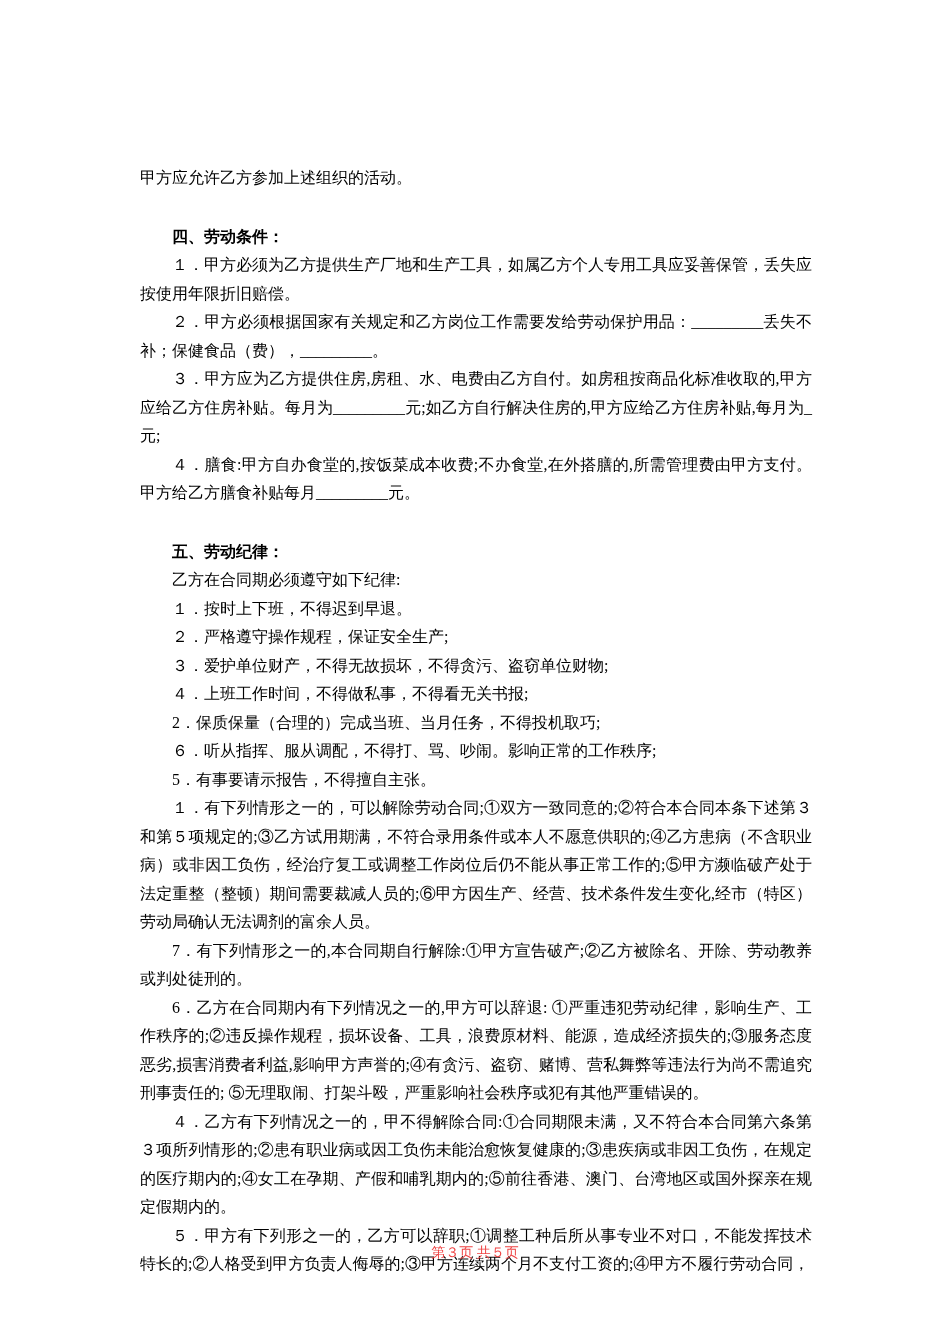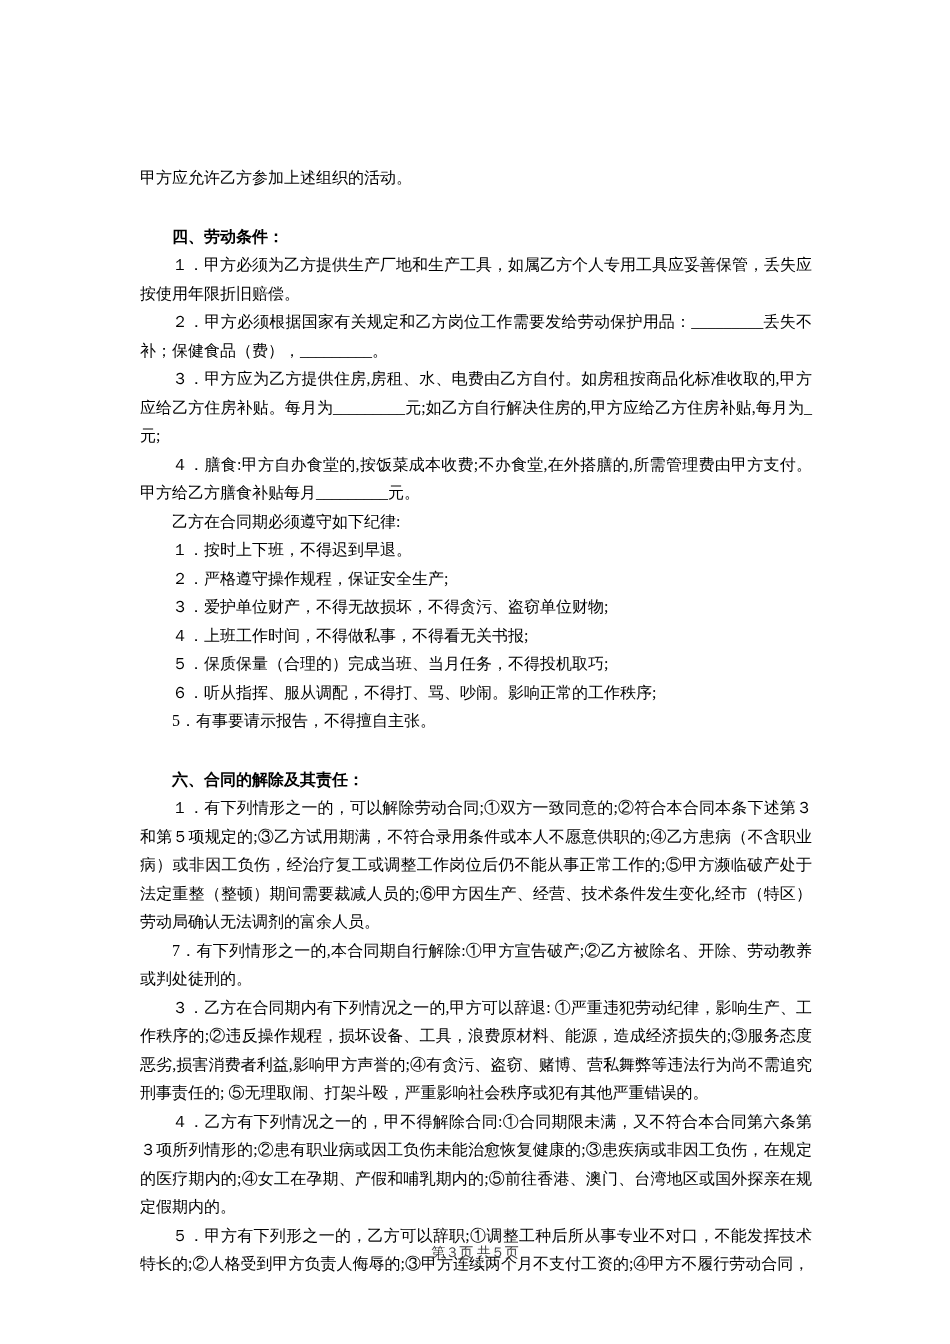--- a/index.html
+++ b/index.html
@@ -43,43 +43,43 @@
     margin-top: 30px;
   }
   .page-footer {
     position: absolute;
     top: 1243px;
     left: 0;
     width: 950px;
     text-align: center;
     font-size: 14px;
     line-height: 20px;
-    color: #404040;
+    color: #ef4444;
   }
 </style>
 </head>
 <body>
 
 <div class="page">
   <div class="doc-body">
       <p class="para plain">甲方应允许乙方参加上述组织的活动。</p>
       <p class="para heading">四、劳动条件：</p>
       <p class="para body">１．甲方必须为乙方提供生产厂地和生产工具，如属乙方个人专用工具应妥善保管，丢失应按使用年限折旧赔偿。</p>
       <p class="para body">２．甲方必须根据国家有关规定和乙方岗位工作需要发给劳动保护用品：_________丢失不补；保健食品（费），_________。</p>
       <p class="para body">３．甲方应为乙方提供住房,房租、水、电费由乙方自付。如房租按商品化标准收取的,甲方应给乙方住房补贴。每月为_________元;如乙方自行解决住房的,甲方应给乙方住房补贴,每月为_元;</p>
       <p class="para body">４．膳食:甲方自办食堂的,按饭菜成本收费;不办食堂,在外搭膳的,所需管理费由甲方支付。甲方给乙方膳食补贴每月_________元。</p>
+      <p class="para heading">五、劳动纪律：</p>
       <p class="para body">乙方在合同期必须遵守如下纪律:</p>
       <p class="para body">１．按时上下班，不得迟到早退。</p>
       <p class="para body">２．严格遵守操作规程，保证安全生产;</p>
       <p class="para body">３．爱护单位财产，不得无故损坏，不得贪污、盗窃单位财物;</p>
       <p class="para body">４．上班工作时间，不得做私事，不得看无关书报;</p>
-      <p class="para body">５．保质保量（合理的）完成当班、当月任务，不得投机取巧;</p>
+      <p class="para body">2．保质保量（合理的）完成当班、当月任务，不得投机取巧;</p>
       <p class="para body">６．听从指挥、服从调配，不得打、骂、吵闹。影响正常的工作秩序;</p>
       <p class="para body">5．有事要请示报告，不得擅自主张。</p>
-      <p class="para heading">六、合同的解除及其责任：</p>
       <p class="para body">１．有下列情形之一的，可以解除劳动合同;①双方一致同意的;②符合本合同本条下述第３和第５项规定的;③乙方试用期满，不符合录用条件或本人不愿意供职的;④乙方患病（不含职业病）或非因工负伤，经治疗复工或调整工作岗位后仍不能从事正常工作的;⑤甲方濒临破产处于法定重整（整顿）期间需要裁减人员的;⑥甲方因生产、经营、技术条件发生变化,经市（特区）劳动局确认无法调剂的富余人员。</p>
       <p class="para body">7．有下列情形之一的,本合同期自行解除:①甲方宣告破产;②乙方被除名、开除、劳动教养或判处徒刑的。</p>
-      <p class="para body">３．乙方在合同期内有下列情况之一的,甲方可以辞退: ①严重违犯劳动纪律，影响生产、工作秩序的;②违反操作规程，损坏设备、工具，浪费原材料、能源，造成经济损失的;③服务态度恶劣,损害消费者利益,影响甲方声誉的;④有贪污、盗窃、赌博、营私舞弊等违法行为尚不需追究刑事责任的; ⑤无理取闹、打架斗殴，严重影响社会秩序或犯有其他严重错误的。</p>
+      <p class="para body">6．乙方在合同期内有下列情况之一的,甲方可以辞退: ①严重违犯劳动纪律，影响生产、工作秩序的;②违反操作规程，损坏设备、工具，浪费原材料、能源，造成经济损失的;③服务态度恶劣,损害消费者利益,影响甲方声誉的;④有贪污、盗窃、赌博、营私舞弊等违法行为尚不需追究刑事责任的; ⑤无理取闹、打架斗殴，严重影响社会秩序或犯有其他严重错误的。</p>
       <p class="para body">４．乙方有下列情况之一的，甲不得解除合同:①合同期限未满，又不符合本合同第六条第３项所列情形的;②患有职业病或因工负伤未能治愈恢复健康的;③患疾病或非因工负伤，在规定的医疗期内的;④女工在孕期、产假和哺乳期内的;⑤前往香港、澳门、台湾地区或国外探亲在规定假期内的。</p>
       <p class="para body">５．甲方有下列形之一的，乙方可以辞职;①调整工种后所从事专业不对口，不能发挥技术特长的;②人格受到甲方负责人侮辱的;③甲方连续两个月不支付工资的;④甲方不履行劳动合同，</p>
     </div>
   <div class="page-footer">第３页  共５页</div>
 </div>
 
 </body></html>

